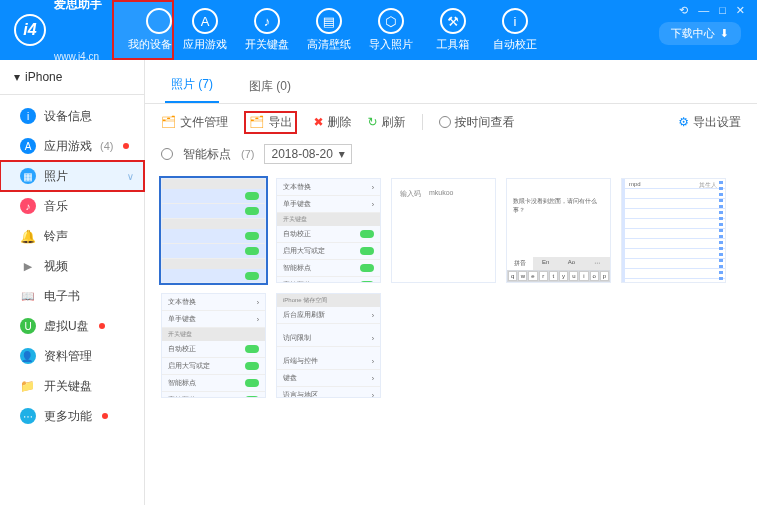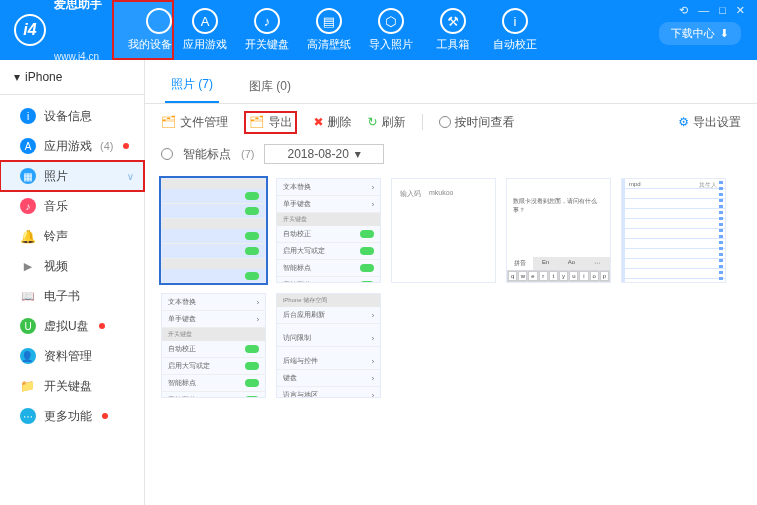--- a/index.html
+++ b/index.html
@@ -39,21 +39,21 @@
     .main { flex: 1; display: flex; flex-direction: column; }
     .tabs { height: 44px; border-bottom: 1px solid #e4e4e4; display: flex; align-items: flex-end; padding-left: 20px; gap: 24px; }
     .tab { padding: 8px 6px; font-size: 12px; color: #666; cursor: pointer; }
     .tab.active { color: #0a8cff; border-bottom: 2px solid #0a8cff; }
     .toolbar { height: 36px; display: flex; align-items: center; padding: 0 16px; gap: 16px; color: #555; font-size: 12px; position: relative; }
     .tbtn { display: flex; align-items: center; gap: 4px; cursor: pointer; }
     .tbtn-hl { border: 2px solid #e02020; padding: 1px 3px; }
     .radio-o { width: 12px; height: 12px; border: 1px solid #888; border-radius: 50%; display: inline-block; }
     .export-settings { position: absolute; right: 16px; display: flex; align-items: center; gap: 4px; cursor: pointer; }
     .filter-row { height: 28px; display: flex; align-items: center; padding-left: 16px; gap: 10px; font-size: 12px; color: #555; }
-    .date-sel { border: 1px solid #ccc; padding: 2px 22px; display: flex; align-items: center; gap: 6px; cursor: pointer; }
+    .date-sel { border: 1px solid #ccc; padding: 2px 6px; display: flex; align-items: center; gap: 6px; cursor: pointer; }
     
     
     .thumbs { flex: 1; padding: 10px 16px; display: flex; flex-wrap: wrap; gap: 10px; align-content: flex-start; overflow: hidden; }
     .thumb { width: 105px; height: 105px; background: #f6f9ff; border: 1px solid #e5ecf8; position: relative; overflow: hidden; }
     .thumb.sel { outline: 2px solid #2f6fd1; background: #dce8ff; }
     
     
     .tiny-row { display: flex; justify-content: space-between; align-items: center; padding: 3px 6px; font-size: 7px; color: #666; border-bottom: 1px solid #eee; }
     .toggle { width: 14px; height: 8px; background: #4cd964; border-radius: 4px; }
     .section-h { background: #e8e8e8; font-size: 6px; color: #888; padding: 2px 6px; }

